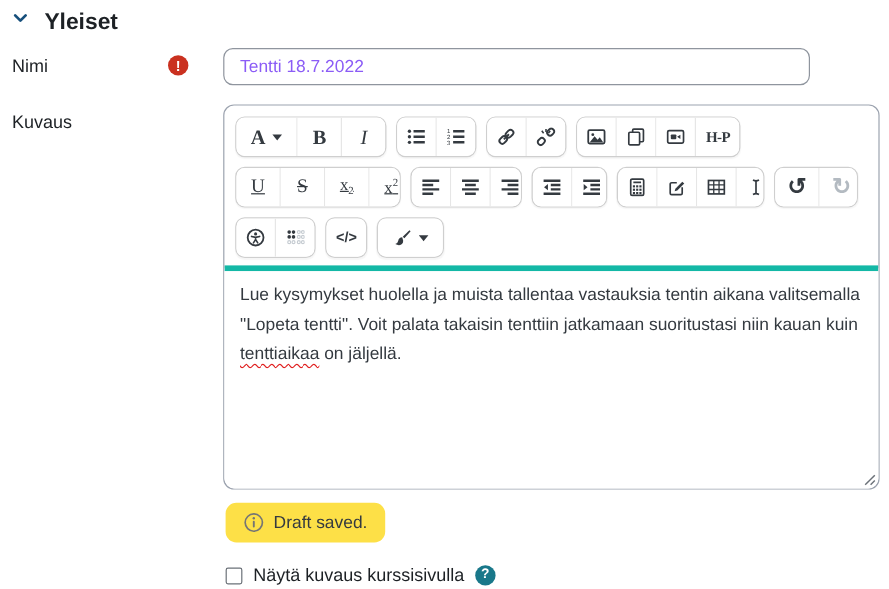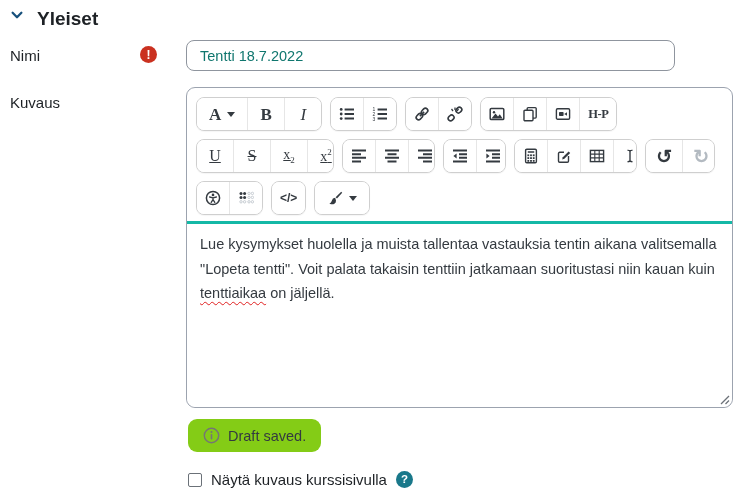--- a/index.html
+++ b/index.html
@@ -16,21 +16,21 @@
   .frow.name-row { margin-top:10px; }
   .frow.desc-row { margin-top:16px; }
   .flabel { width:186px; flex:0 0 186px; padding:7px 0 0 10px; position:relative; font-size:15px; color:#1d2125; }
   .req-badge {
     position:absolute; left:140px; top:6px; width:17px; height:17px; border-radius:50%;
     background:#ca3120; color:#fff; font-size:12px; font-weight:700;
     display:flex; align-items:center; justify-content:center; line-height:1;
   }
   .text-input {
     width:489px; height:31px; border:1px solid #8f959e; border-radius:8px;
-    padding:0 13px; font-size:14.5px; color:#0f766e; font-family:"Liberation Sans",sans-serif;
+    padding:0 13px; font-size:14.5px; color:#8b5cf6; font-family:"Liberation Sans",sans-serif;
     outline:none; background:#fff;
   }
   
   .editor-wrap { width:547px; border:1px solid #9ca3af; border-radius:9px; background:#fff; }
   .atto-toolbar { padding:9px 9px 0 9px; }
   .trow { display:flex; flex-wrap:nowrap; margin-bottom:8px; }
   .trow:last-child { margin-bottom:6px; }
   .tgroup {
     display:flex; border:1px solid #cfcfcf; border-radius:8px; background:#fff;
     margin-right:8px; overflow:hidden; box-shadow:0 1px 1px rgba(0,0,0,.04);
@@ -52,29 +52,29 @@
   .g-h5p { font-size:12.5px; font-weight:800; letter-spacing:-0.5px; font-family:Liberation Serif, serif; }
   .g-html { font-size:12px; font-weight:700; }
   .g-undo { font-size:19px; font-weight:700; }
   .g-redo { font-size:19px; font-weight:700; color:#b3bac1; }
   .subsup { font-size:14px;text-decoration:underline; }
   .subsup sub, .subsup sup { font-size:9px; }
   .caret { width:0; height:0; border-left:4px solid transparent; border-right:4px solid transparent; border-top:5px solid #343a40; margin-left:6px; }
   .icon16 { width:16px; height:16px; display:block; }
   
   .atto-content {
-    border-top:3px solid #14b8a6; border-radius:0 0 9px 9px; height:186px;
+    border-top:5px solid #14b8a6; border-radius:0 0 9px 9px; height:186px;
     padding:8px 13px; font-size:14.5px; line-height:1.7; color:#343a40;
     position:relative; overflow:hidden; cursor:text; background:#fff;
   }
   .misspelled { text-decoration:underline wavy #e02020; text-decoration-thickness:1px; text-underline-offset:3px; }
   .resize-handle { position:absolute; right:2px; bottom:2px; cursor:nwse-resize; }
   
   .draft-box {
-    display:inline-flex; align-items:center; gap:8px; background:#84cc16;
+    display:inline-flex; align-items:center; gap:8px; background:#fde047;
     border-radius:9px; padding:8px 15px; margin:11px 0 0 2px; font-size:14.5px; color:#343a40;
   }
   
   .cb-row { display:flex; align-items:center; margin:19px 0 0 188px; }
   .cb { width:14px; height:14px; border:1px solid #6b7178; border-radius:2px; background:#fff; cursor:pointer; appearance:none; -webkit-appearance:none; }
   .cb-label { font-size:15px; margin-left:9px; color:#1d2125; }
   .help-badge {
     width:17px; height:17px; border-radius:50%; background:#19788a; color:#fff;
     font-size:11.5px; font-weight:700; display:flex; align-items:center; justify-content:center;
     margin-left:9px; cursor:pointer; line-height:1;

